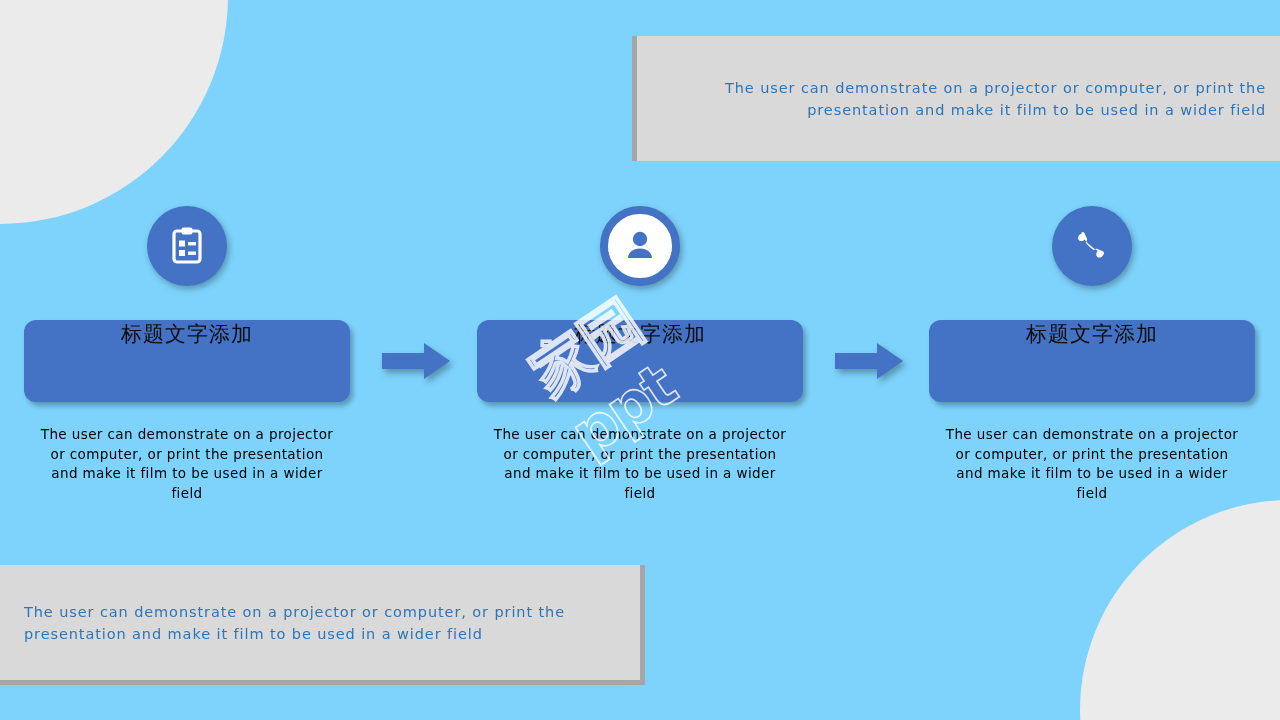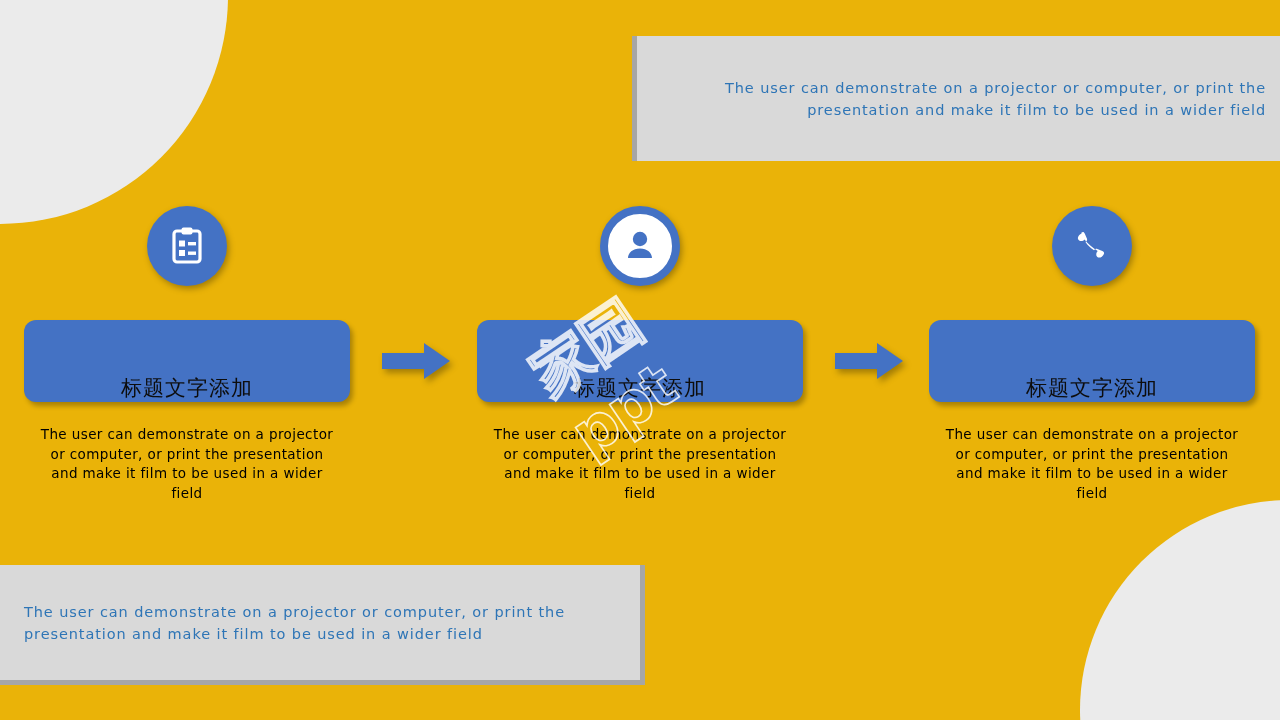--- a/index.html
+++ b/index.html
@@ -4,21 +4,21 @@
 <style>
   html, body {
     margin: 0;
     padding: 0;
     background: #ffffff;
   }
   #slide {
     position: relative;
     width: 1280px;
     height: 720px;
-    background: #eab308;
+    background: #7dd3fc;
     overflow: hidden;
     font-family: "DejaVu Sans", sans-serif;
   }
 
   
   .deco-circle {
     position: absolute;
     border-radius: 50%;
     background: #ebebeb;
   }
@@ -110,21 +110,21 @@
     justify-content: center;
     filter: drop-shadow(2px 3px 3px rgba(0,0,0,0.30));
   }
 
   .title-box {
     width: 326px;
     height: 82px;
     background: #4472c4;
     border-radius: 12px;
     display: flex;
-    align-items: flex-end;
+    align-items: flex-start;
     justify-content: center;
     box-shadow: 3px 4px 5px rgba(0,0,0,0.28);
   }
   .title-box-text {
     color: #0d0d0d;
     font-size: 21px;
     font-family: "DejaVu Sans", "Liberation Sans", sans-serif;
     letter-spacing: 1px;
   }
 

